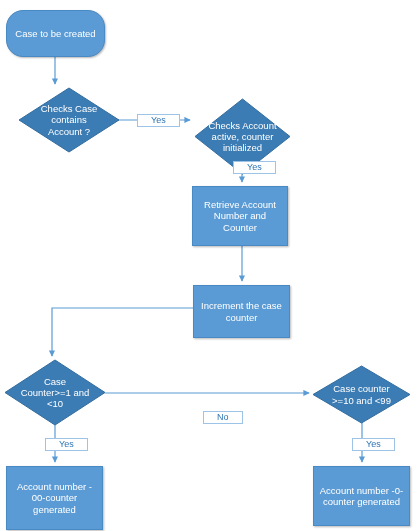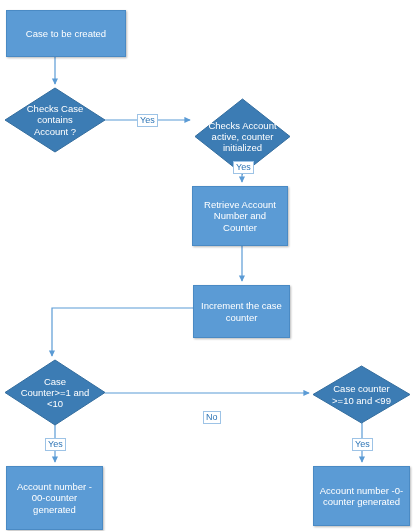--- a/index.html
+++ b/index.html
@@ -58,21 +58,21 @@
     overflow: visible;
     pointer-events: none;
   }
   .edge-label {
     position: absolute;
     background: #ffffff;
     border: 1px solid #9DC3E6;
     color: #2E75B6;
     font-size: 9px;
     line-height: 11px;
-    padding: 0 2px;
+    padding: 0 13px;
     white-space: nowrap;
     z-index: 5;
   }
 </style>
 </head>
 <body>
 
 <div id="canvas">
 
   <svg class="edge" width="419" height="531" viewBox="0 0 419 531" style="left:0;top:0;">
@@ -92,25 +92,25 @@
 
     <path d="M193,308 L52,308 L52,356" stroke="#5B9BD5" stroke-width="1.2" fill="none" marker-end="url(#arrow)"></path>
 
     <path d="M105,393 L309,393" stroke="#5B9BD5" stroke-width="1.2" fill="none" marker-end="url(#arrow)"></path>
 
     <path d="M55,425 L55,462" stroke="#5B9BD5" stroke-width="1.2" fill="none" marker-end="url(#arrow)"></path>
 
     <path d="M362,423 L362,462" stroke="#5B9BD5" stroke-width="1.2" fill="none" marker-end="url(#arrow)"></path>
   </svg>
 
-  <div class="shape proc" style="left:6px; top:10px; width:120px; height:47px;">
+  <div class="shape proc" style="left:6px; top:10px; width:99px; height:47px;border-radius:17px;">
     <span class="txt">Case to be created</span>
   </div>
 
-  <div class="shape dec" style="left:5px; top:88px; width:100px; height:64px;">
+  <div class="shape dec" style="left:19px; top:88px; width:100px; height:64px;">
     <svg width="100" height="64" viewBox="0 0 100 64">
       <polygon points="50,0 100,32 50,64 0,32" fill="#3C7CB4" stroke="#336D9E" stroke-width="1"></polygon>
     </svg>
     <span class="txt">Checks Case
 contains
 Account ?</span>
   </div>
 
   <div class="shape dec" style="left:195px; top:99px; width:95px; height:75px;">
     <svg width="95" height="75" viewBox="0 0 95 75">

